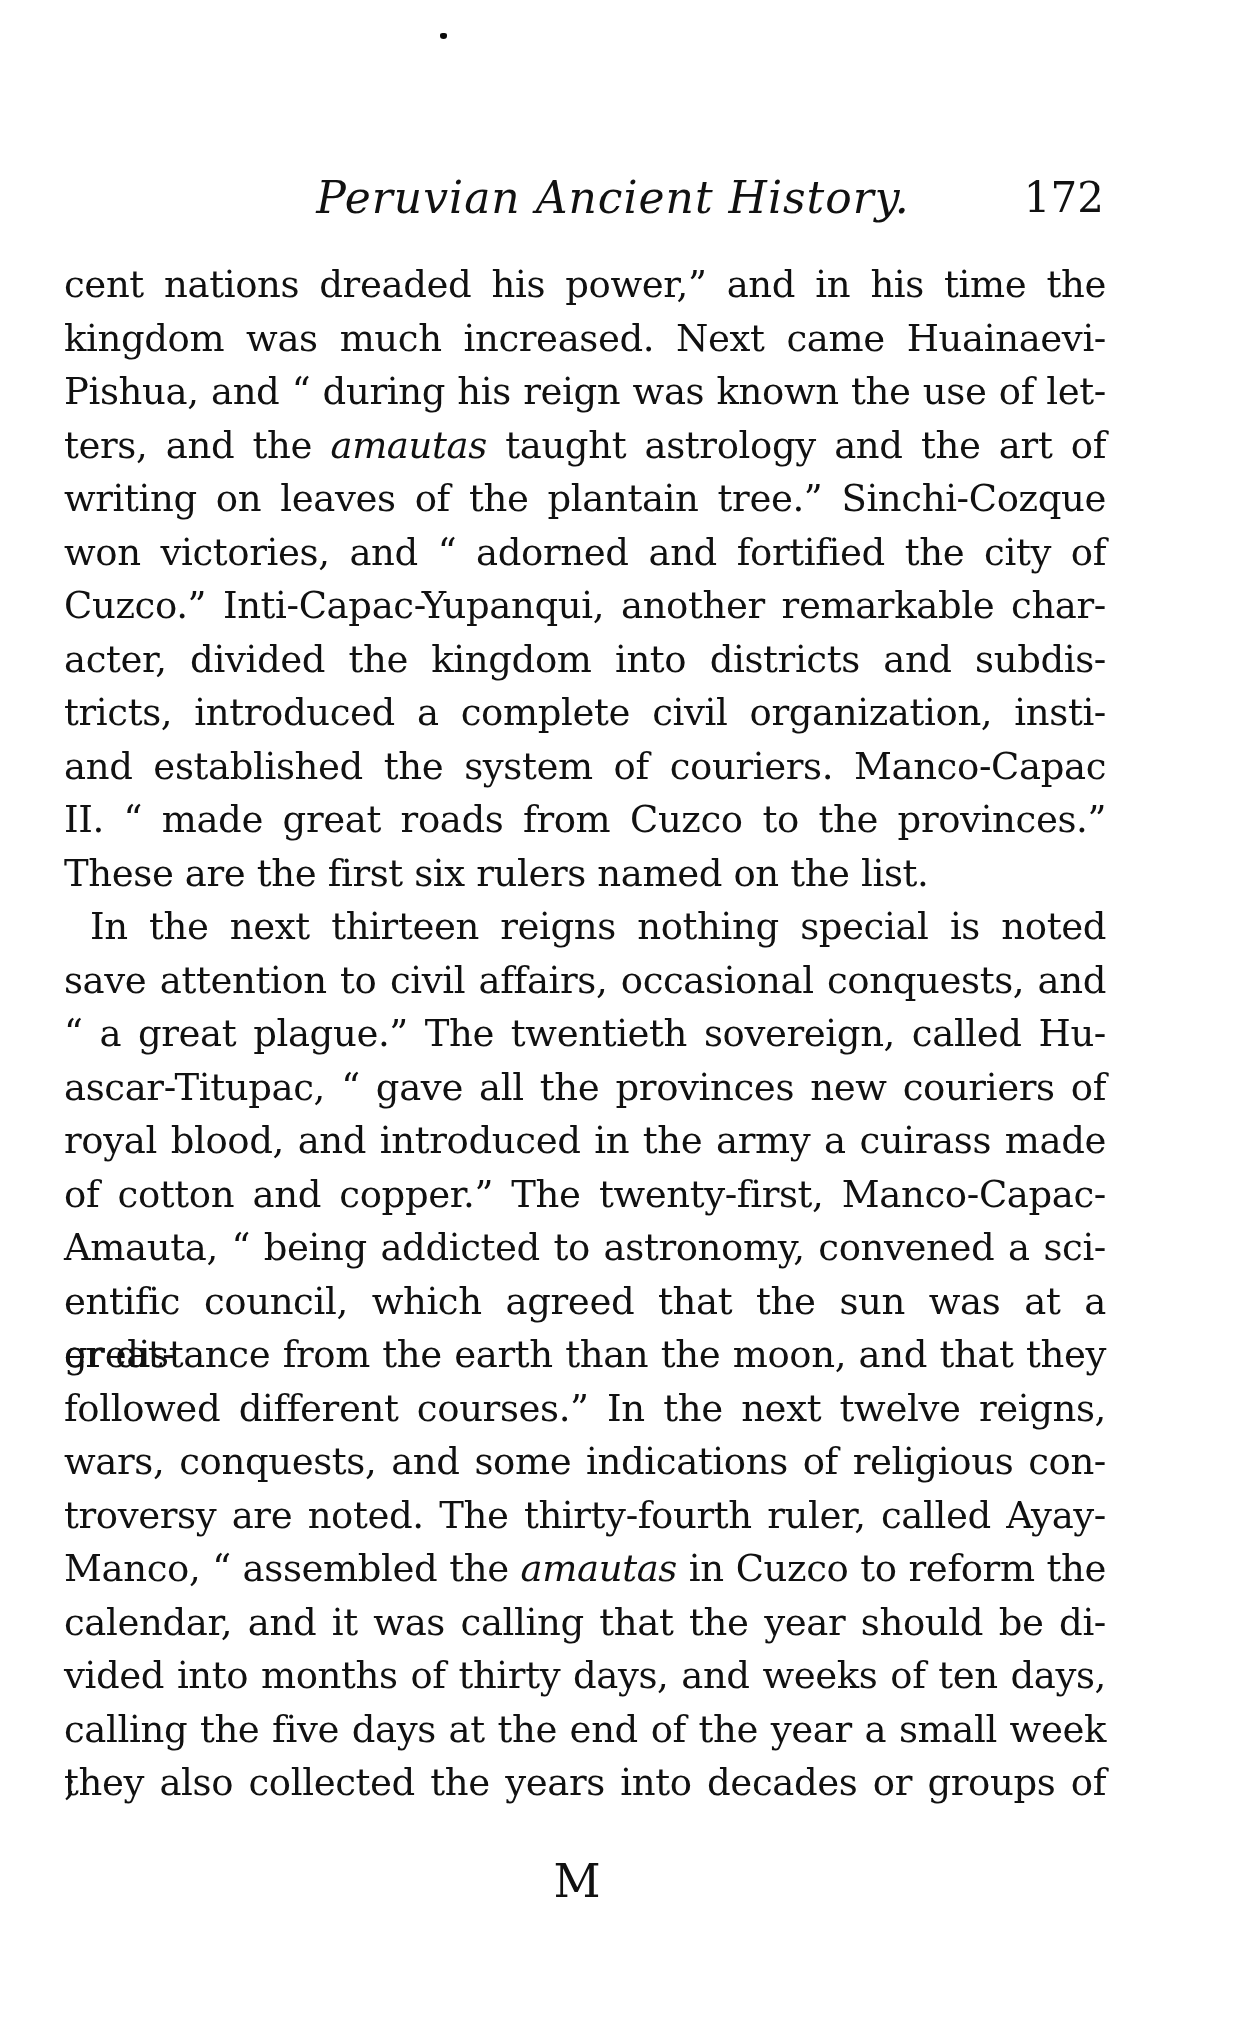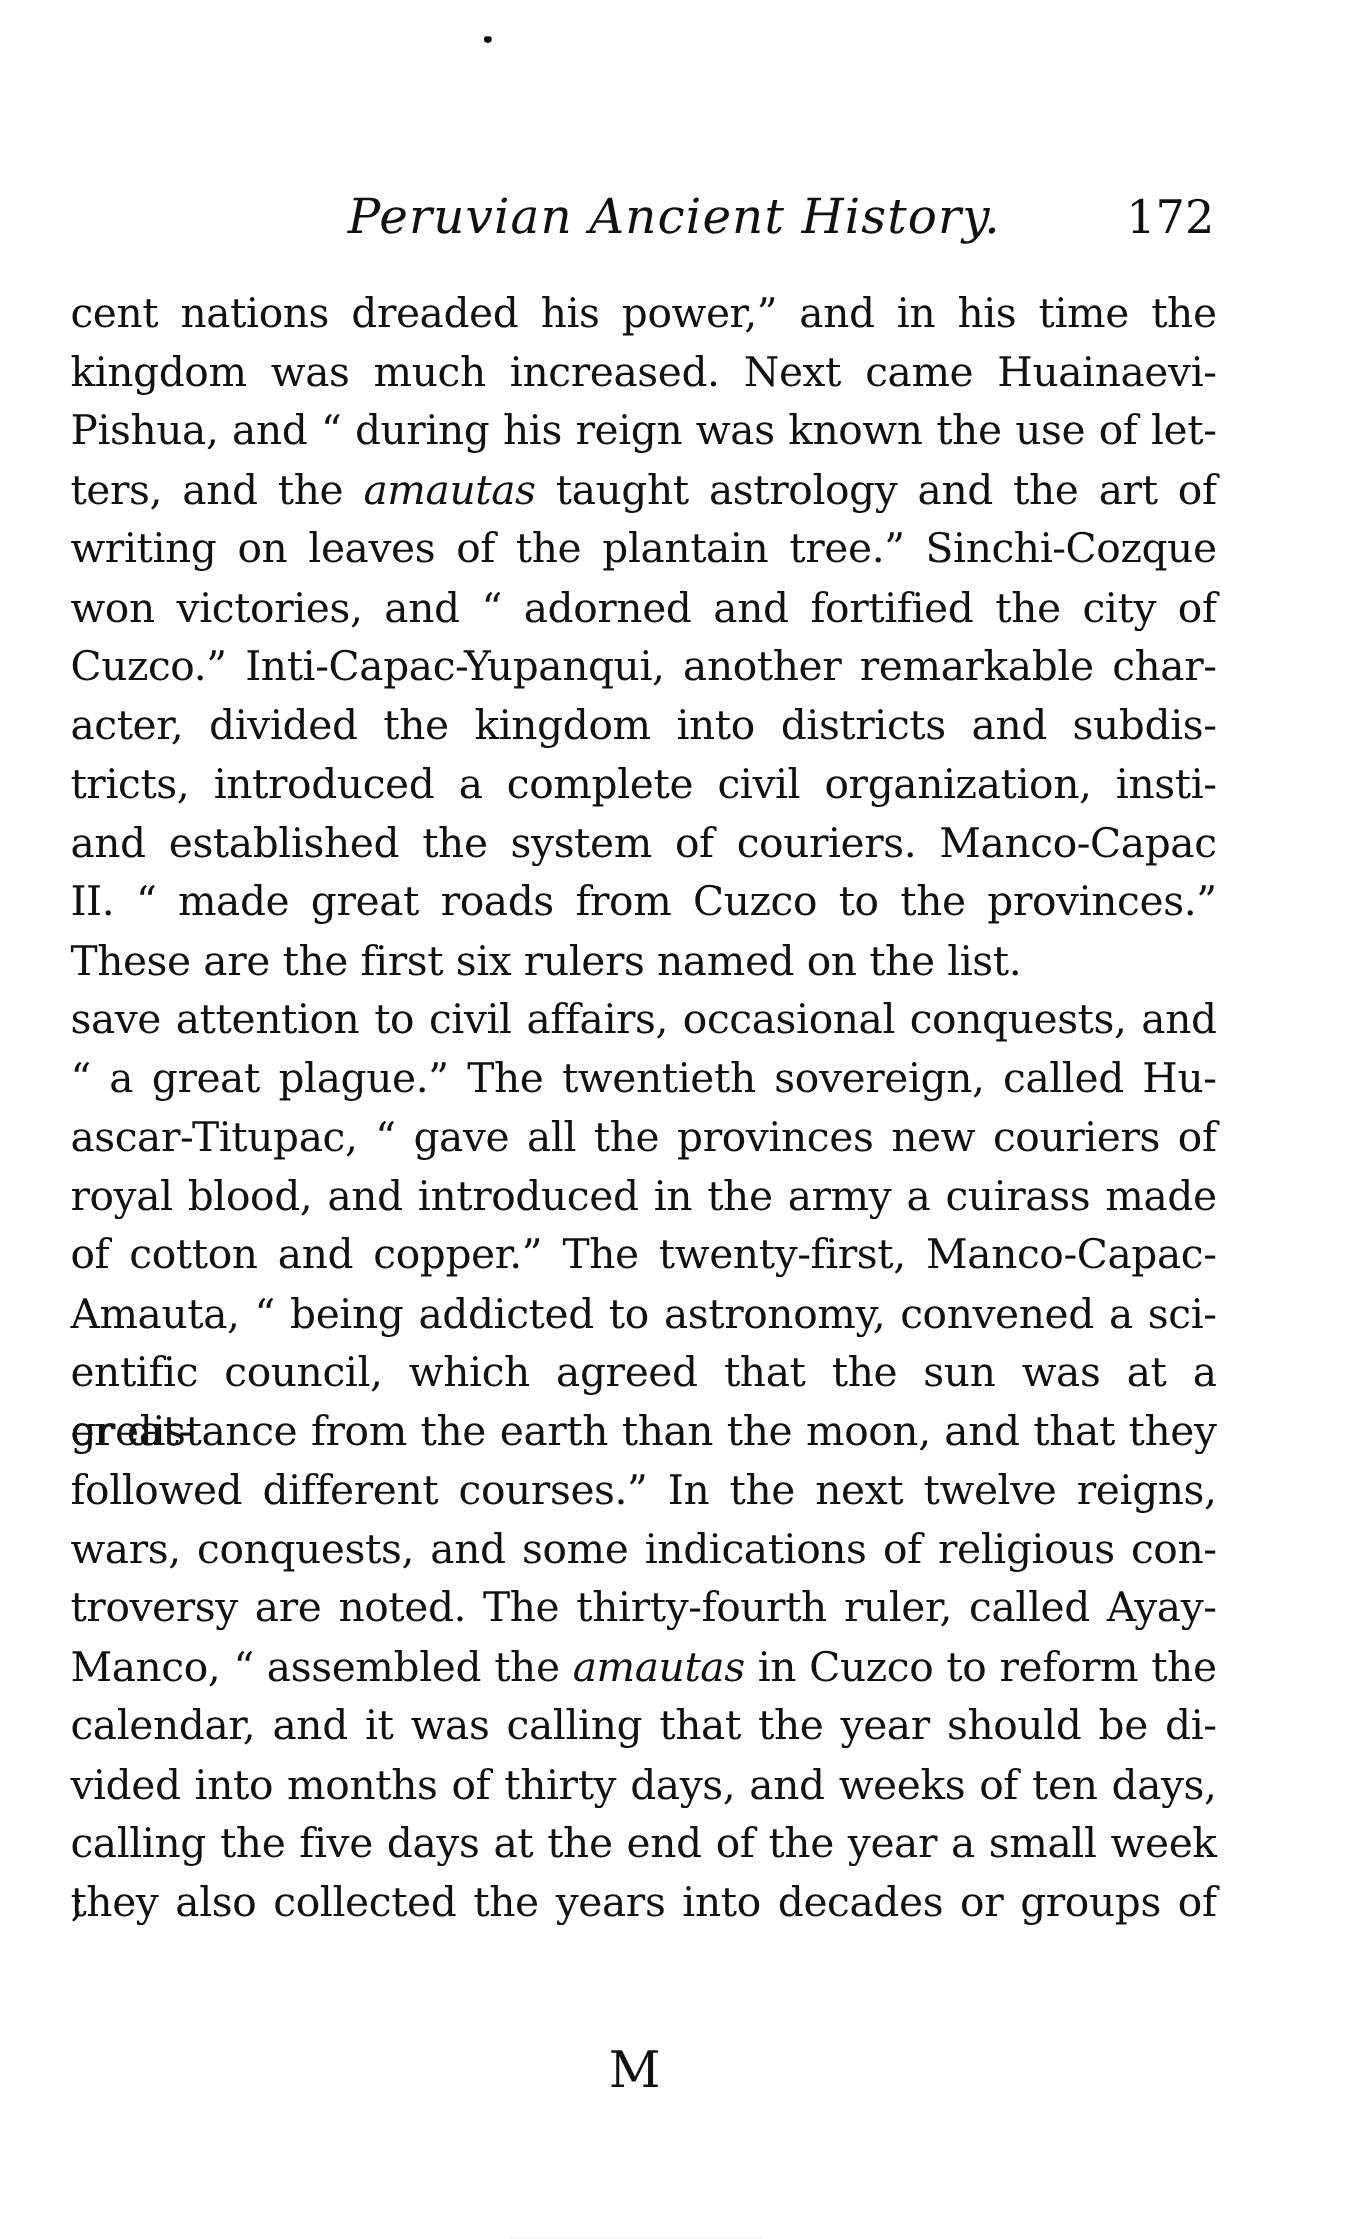--- a/index.html
+++ b/index.html
@@ -96,20 +96,21 @@
     <div class="line">Pishua, and “ during his reign was known the use of let-</div>
     <div class="line"><span>ters, and the </span><em class="it">amautas</em><span> taught astrology and the art of</span></div>
     <div class="line">writing on leaves of the plantain tree.” Sinchi-Cozque</div>
     <div class="line">won victories, and “ adorned and fortified the city of</div>
     <div class="line">Cuzco.” Inti-Capac-Yupanqui, another remarkable char-</div>
     <div class="line">acter, divided the kingdom into districts and subdis-</div>
     <div class="line">tricts, introduced a complete civil organization, insti-</div>
     <div class="line">and established the system of couriers. Manco-Capac</div>
     <div class="line">II. “ made great roads from Cuzco to the provinces.”</div>
     <div class="line para-end">These are the first six rulers named on the list.</div>
+    <div class="line indent">In the next thirteen reigns nothing special is noted</div>
     <div class="line">save attention to civil affairs, occasional conquests, and</div>
     <div class="line">“ a great plague.” The twentieth sovereign, called Hu-</div>
     <div class="line">ascar-Titupac, “ gave all the provinces new couriers of</div>
     <div class="line">royal blood, and introduced in the army a cuirass made</div>
     <div class="line">of cotton and copper.” The twenty-first, Manco-Capac-</div>
     <div class="line">Amauta, “ being addicted to astronomy, convened a sci-</div>
     <div class="line">entific council, which agreed that the sun was at a great-</div>
     <div class="line">er distance from the earth than the moon, and that they</div>
     <div class="line">followed different courses.” In the next twelve reigns,</div>
     <div class="line">wars, conquests, and some indications of religious con-</div>

